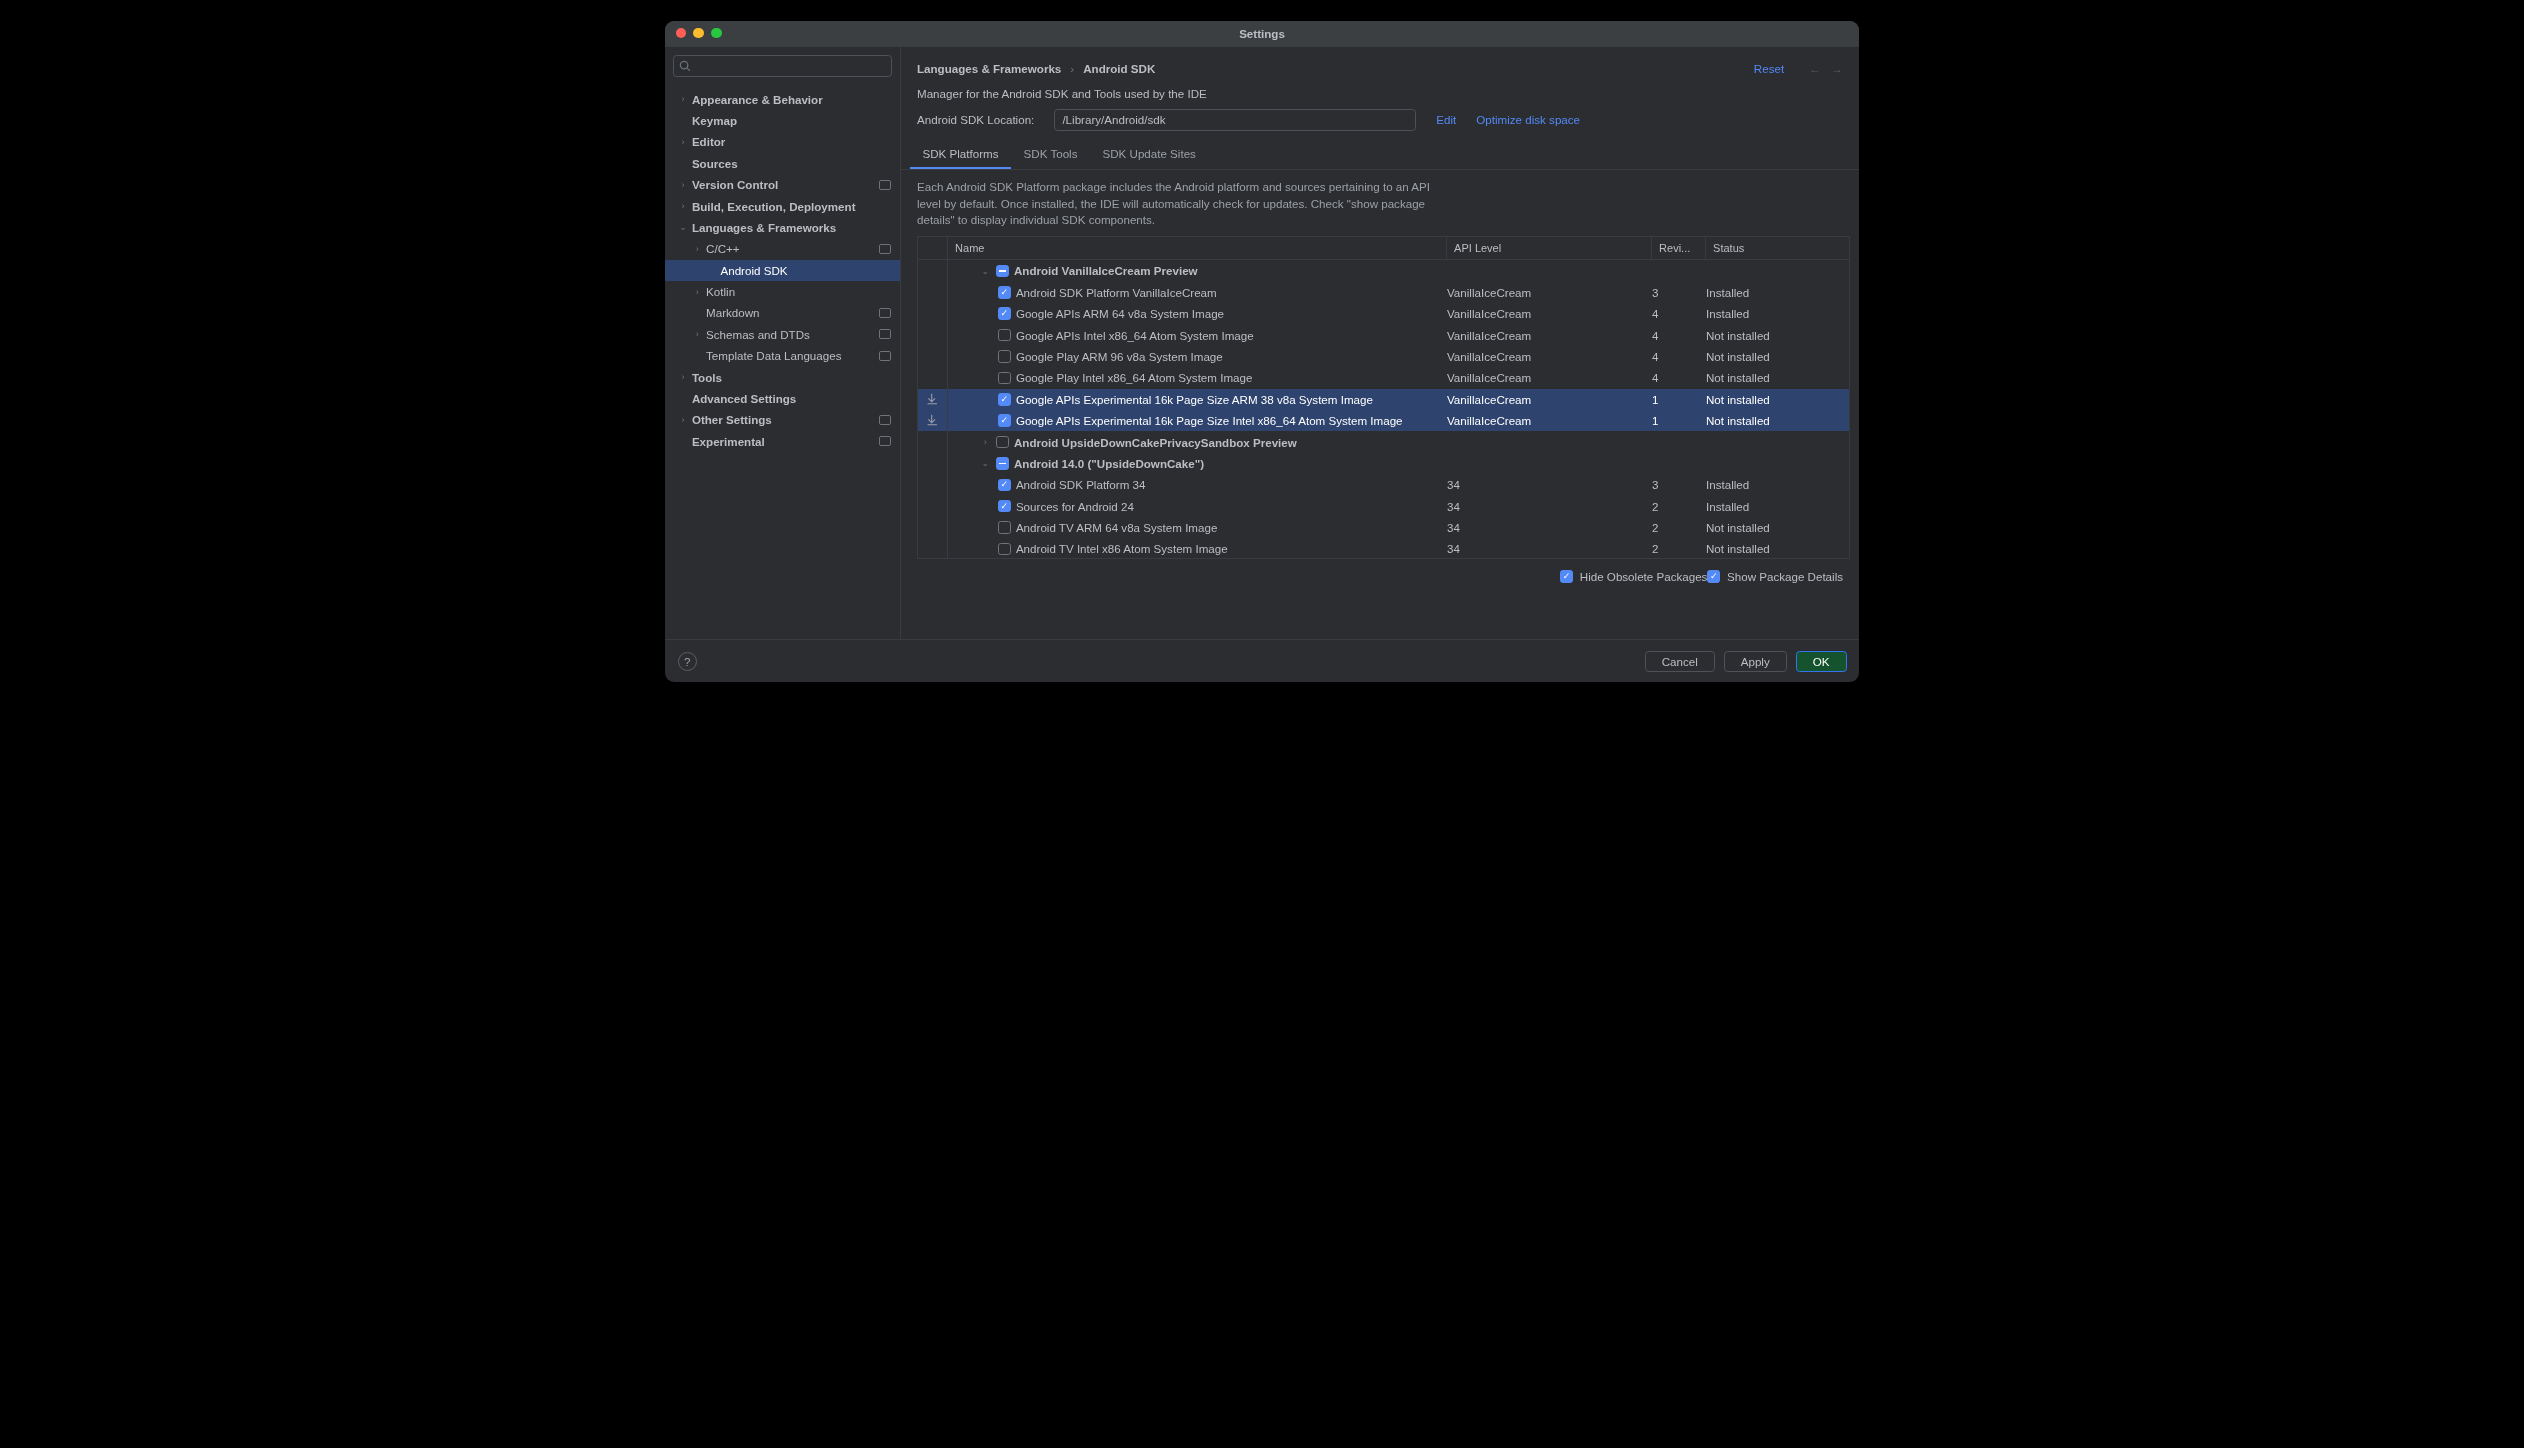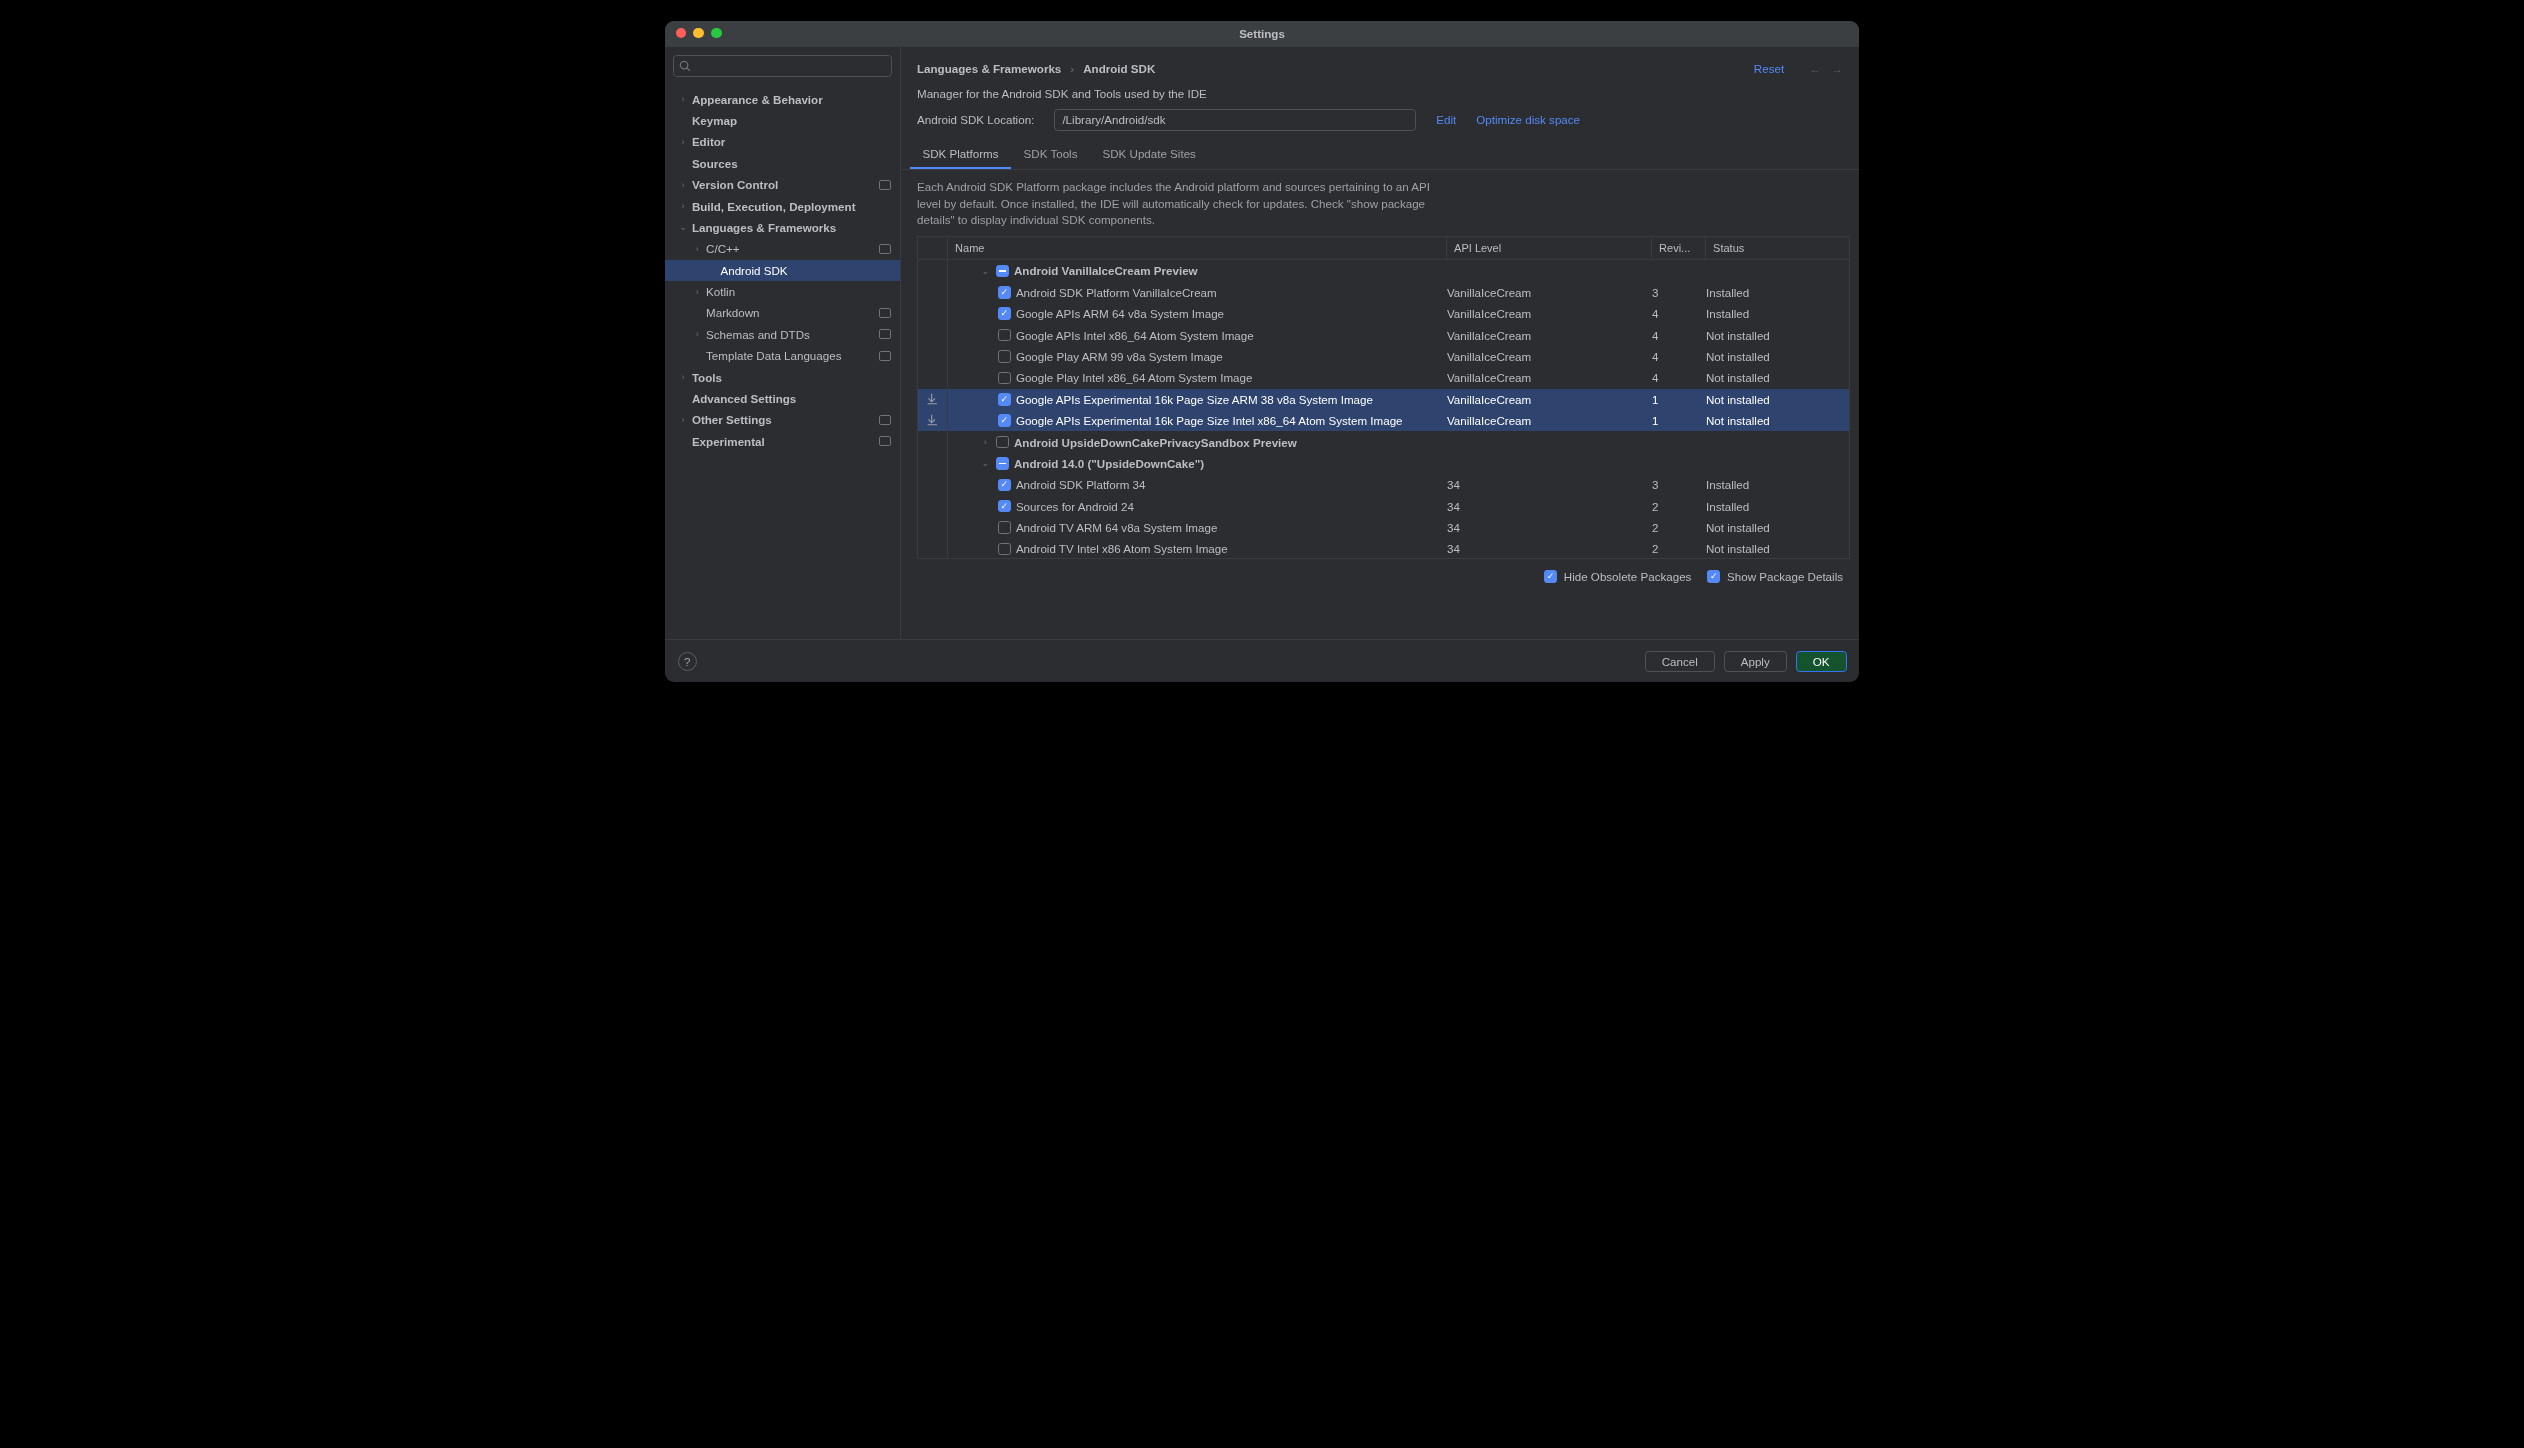--- a/index.html
+++ b/index.html
@@ -56,21 +56,21 @@
 .row .nm .disc{width:10.7px;text-align:center;color:#6f737a;font-size:9px}
 .cb{width:12.5px;height:12.5px;border:0.9px solid #6f737a;border-radius:2.7px;background:#2b2d30;display:inline-flex;align-items:center;justify-content:center;flex:none}
 .cb.chk{background:#548af7;border-color:#548af7}
 .cb.chk::after{content:"✓";font-size:9px;color:#fff;line-height:1}
 .cb.ind{background:#548af7;border-color:#548af7}
 .cb.ind::after{content:"";width:7.1px;height:1.8px;background:#fff}
 .grp{font-weight:600}
 .row .nm.pl0{padding-left:32px}.row .nm.pl1{padding-left:50px}
 .dlicon{width:12.5px;height:12.5px}
 .dlicon path{fill:#9da0a8}
-.opts{display:flex;justify-content:flex-end;gap:16px;padding:5.4px 16px;align-items:flex-start}
+.opts{display:flex;justify-content:flex-end;padding:5.4px 16px;align-items:flex-start}
 .opts label{display:flex;gap:7.1px;align-items:center}
 .footer{border-top:0.9px solid #393b40;height:43px;display:flex;align-items:center;padding:0 12.5px}
 .help{width:19.6px;height:19.6px;border:0.9px solid #5a5d63;border-radius:50%;display:flex;align-items:center;justify-content:center;color:#9da0a8;font-size:11.6px}
 .btns{margin-left:auto;display:flex;gap:9px}
 .btn{height:21.4px;padding:0 16px;border:0.9px solid #4e5157;border-radius:3.6px;background:#2b2d30;color:#bcbec4;display:flex;align-items:center;cursor:pointer;font-size:11.6px}
 .btn.primary{background:#14532d;border-color:#3574f0;color:#fff}
 </style>
 </head>
 <body>
 
@@ -239,21 +239,21 @@
                 <span>Google APIs Intel x86_64 Atom System Image</span>
               </div>
               <div class="api">VanillaIceCream</div>
               <div class="rev">4</div>
               <div class="st">Not installed</div>
             </div>
             <div class="row">
               <div class="col-dl"></div>
               <div class="nm pl1">
                 <span class="cb"></span>
-                <span>Google Play ARM 99 v8a System Image</span>
+                <span>Google Play ARM 96 v8a System Image</span>
               </div>
               <div class="api">VanillaIceCream</div>
               <div class="rev">4</div>
               <div class="st">Not installed</div>
             </div>
             <div class="row">
               <div class="col-dl"></div>
               <div class="nm pl1">
                 <span class="cb"></span>
                 <span>Google Play Intel x86_64 Atom System Image</span>

